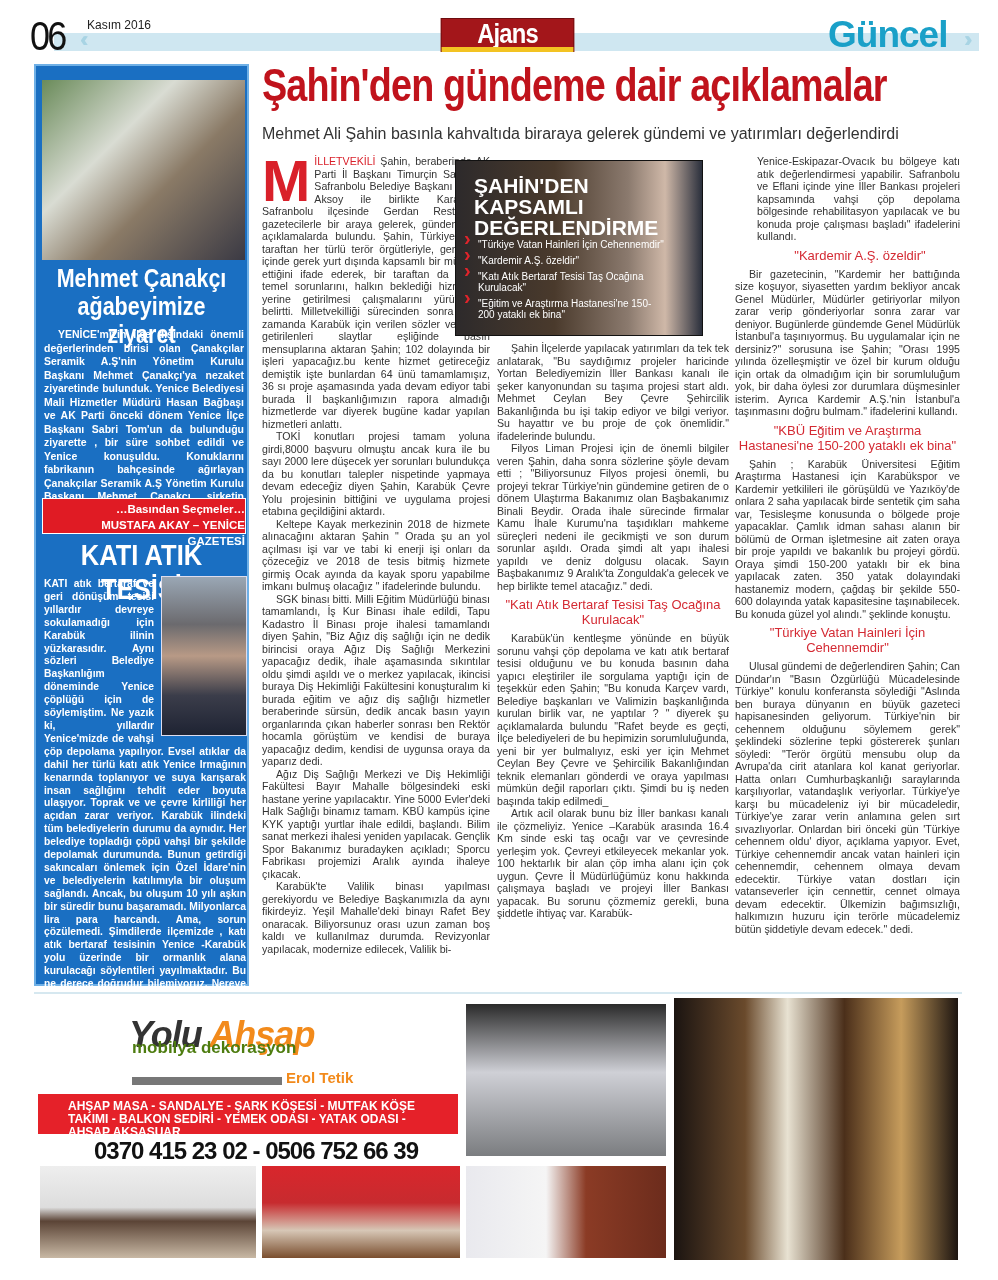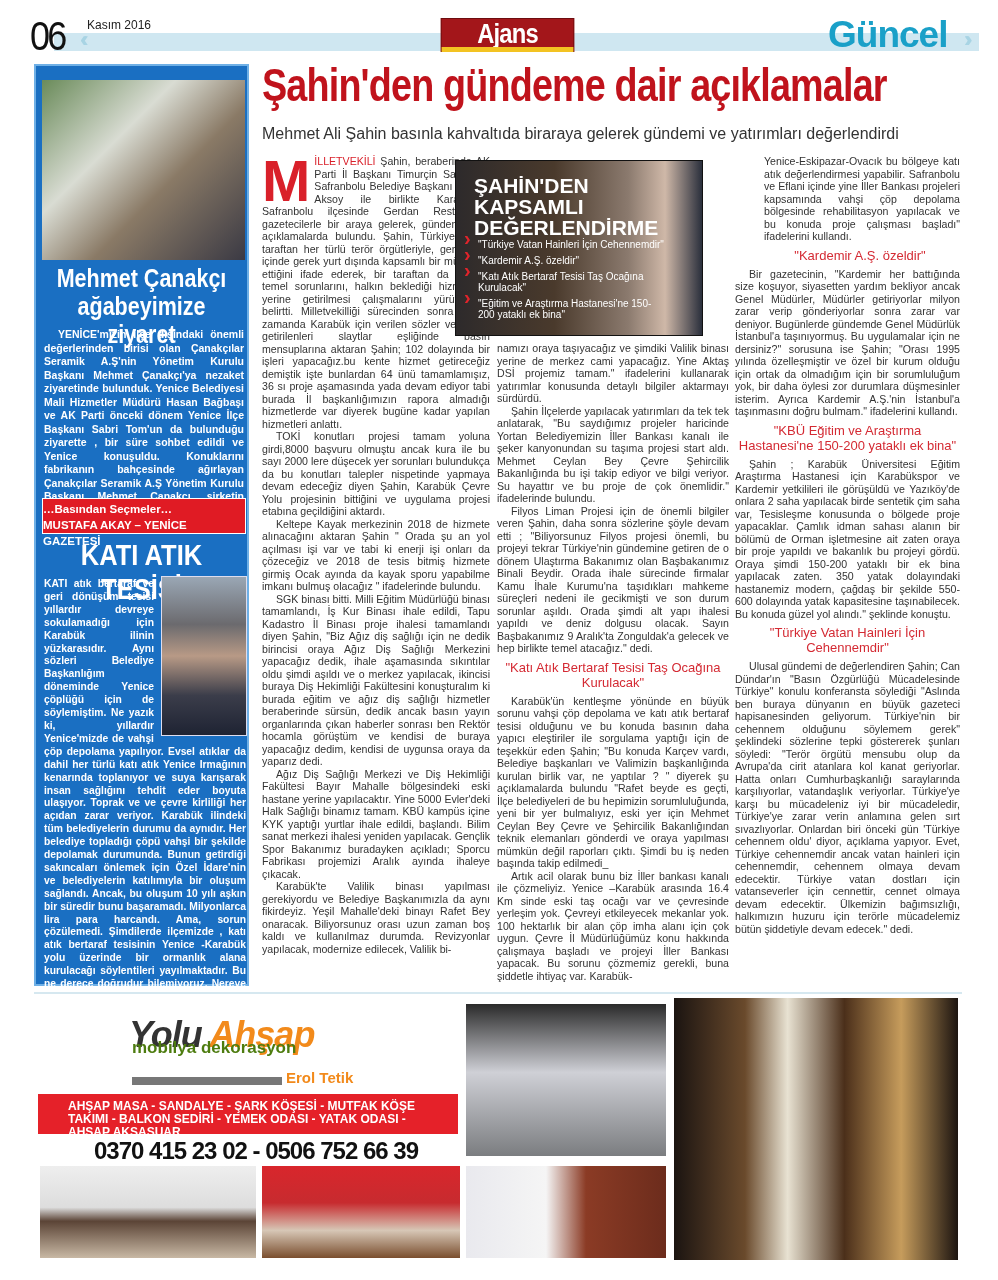--- a/index.html
+++ b/index.html
@@ -9,21 +9,21 @@
 .pnum{position:absolute;left:14px;top:14px;font-size:40px;font-family:"Liberation Sans",sans-serif;letter-spacing:-3px;color:#111;transform:scaleX(.9);transform-origin:left}
 .pdate{position:absolute;left:71px;top:18px;font-size:12px;color:#222}
 .chev{position:absolute;color:#a8d4e4;font-size:22px;top:27px;font-weight:bold;letter-spacing:-6px}
 .logo{position:absolute;left:413px;top:18px;width:157px;height:34px;background:#a3161a;border:1px solid #6d0d0f;color:#fff;font-size:28px;text-align:center;line-height:30px;letter-spacing:-1px;font-weight:bold;transform:scaleX(.85)}
 .logo:after{content:"";position:absolute;left:0;right:0;bottom:-1px;height:5px;background:#f3c322}
 .section{position:absolute;left:812px;top:14px;font-size:37px;font-weight:bold;color:#1aa0c8;letter-spacing:-1px}
 .sidebar{position:absolute;left:34px;top:64px;width:215px;height:922px;background:#1a6fc2;border:2px solid #6fb0e6}
 .sphoto{position:absolute;left:6px;top:14px;width:203px;height:180px;background:linear-gradient(135deg,#6a8b5a 0%,#d9dcd3 35%,#8a7a66 60%,#3b3a44 100%)}
 .stitle{position:absolute;left:0;top:198px;width:100%;text-align:center;color:#fff;font-weight:bold;font-size:25px;line-height:28px;transform:scaleX(.86)}
 .stext{position:absolute;left:8px;top:262px;width:200px;color:#fff;font-size:10.5px;line-height:13.5px;font-weight:bold;text-align:justify;text-indent:14px}
-.redbox{position:absolute;left:6px;top:432px;width:204px;height:36px;background:#e01b24;border:1px solid #fff;color:#fff;text-align:left;font-size:11.5px;font-weight:bold;line-height:16px;padding-top:2px}
+.redbox{position:absolute;left:6px;top:432px;width:204px;height:36px;background:#e01b24;border:1px solid #fff;color:#fff;text-align:right;font-size:11.5px;font-weight:bold;line-height:16px;padding-top:2px}
 .katititle{position:absolute;left:0;top:472px;width:100%;text-align:center;color:#fff;font-weight:bold;font-size:30px;transform:scaleX(.85)}
 .kphoto{position:absolute;left:125px;top:510px;width:86px;height:160px;background:linear-gradient(180deg,#9aa7b5 0%,#6b6a6e 30%,#b89a86 50%,#3b3d4a 75%,#1e2333 100%);border:1px solid #dde}
 .ktext{position:absolute;left:8px;top:512px;width:202px;color:#fff;font-size:10.3px;line-height:12.9px;font-weight:bold;text-align:justify}
 .ktext .float{float:right;width:92px;height:162px}
 .headline{position:absolute;left:262px;top:58px;width:700px;font-size:46px;color:#c0131c;font-weight:bold;letter-spacing:-1px;white-space:nowrap;transform:scaleX(.82);transform-origin:left}
 .subhead{position:absolute;left:262px;top:125px;width:700px;font-size:16px;color:#333;white-space:nowrap}
 .col{position:absolute;font-size:10.6px;line-height:12.5px;color:#333;text-align:justify}
 .col p{text-indent:14px}
 .dropcap{float:left;font-size:58px;line-height:48px;color:#d9202a;font-weight:bold;margin:2px 4px 0 0}
 .c1{left:262px;top:155px;width:228px}
@@ -101,30 +101,29 @@
   </div>
   <ul class="bullets">
     <li>"Türkiye Vatan Hainleri İçin Cehennemdir"</li>
     <li>"Kardemir A.Ş. özeldir"</li>
     <li>"Katı Atık Bertaraf Tesisi Taş Ocağına Kurulacak"</li>
     <li>"Eğitim ve Araştırma Hastanesi'ne 150-200 yataklı ek bina"</li>
   </ul>
 </div>
 
 <div class="col c2">
-  <div>namızı oraya taşıyacağız ve şimdiki Valilik binası yerine de merkez cami yapacağız. Yine Aktaş DSİ projemiz tamam." ifadelerini kullanarak yatırımlar konusunda detaylı bilgiler aktarmayı sürdürdü.</div>
   <p>Şahin İlçelerde yapılacak yatırımları da tek tek anlatarak, "Bu saydığımız projeler haricinde Yortan Belediyemizin İller Bankası kanalı ile şeker kanyonundan su taşıma projesi start aldı. Mehmet Ceylan Bey Çevre Şehircilik Bakanlığında bu işi takip ediyor ve bilgi veriyor. Su hayattır ve bu proje de çok önemlidir." ifadelerinde bulundu.</p>
   <p>Filyos Liman Projesi için de önemli bilgiler veren Şahin, daha sonra sözlerine şöyle devam etti ; "Biliyorsunuz Filyos projesi önemli, bu projeyi tekrar Türkiye'nin gündemine getiren de o dönem Ulaştırma Bakanımız olan Başbakanımız Binali Beydir. Orada ihale sürecinde firmalar Kamu İhale Kurumu'na taşıdıkları mahkeme süreçleri nedeni ile gecikmişti ve son durum sorunlar aşıldı. Orada şimdi alt yapı ihalesi yapıldı ve deniz dolgusu olacak. Sayın Başbakanımız 9 Aralık'ta Zonguldak'a gelecek ve hep birlikte temel atacağız." dedi.</p>
   <div class="subt">"Katı Atık Bertaraf Tesisi Taş Ocağına Kurulacak"</div>
   <p>Karabük'ün kentleşme yönünde en büyük sorunu vahşi çöp depolama ve katı atık bertaraf tesisi olduğunu ve bu konuda basının daha yapıcı eleştiriler ile sorgulama yaptığı için de teşekkür eden Şahin; "Bu konuda Karçev vardı, Belediye başkanları ve Valimizin başkanlığında kurulan birlik var, ne yaptılar ? " diyerek şu açıklamalarda bulundu "Rafet beyde es geçti, İlçe belediyeleri de bu hepimizin sorumluluğunda, yeni bir yer bulmalıyız, eski yer için Mehmet Ceylan Bey Çevre ve Şehircilik Bakanlığından teknik elemanları gönderdi ve oraya yapılması mümkün değil raporları çıktı. Şimdi bu iş neden başında takip edilmedi_</p>
   <p>Artık acil olarak bunu biz İller bankası kanalı ile çözmeliyiz. Yenice –Karabük arasında 16.4 Km sinde eski taş ocağı var ve çevresinde yerleşim yok. Çevreyi etkileyecek mekanlar yok. 100 hektarlık bir alan çöp imha alanı için çok uygun. Çevre İl Müdürlüğümüz konu hakkında çalışmaya başladı ve projeyi İller Bankası yapacak. Bu sorunu çözmemiz gerekli, buna şiddetle ihtiyaç var. Karabük-</p>
 </div>
 
 <div class="col c3">
-  <div style="margin-left:29px">Yenice-Eskipazar-Ovacık bu bölgeye katı atık değerlendirmesi yapabilir. Safranbolu ve Eflani içinde yine İller Bankası projeleri kapsamında vahşi çöp depolama bölgesinde rehabilitasyon yapılacak ve bu konuda proje çalışması başladı" ifadelerini kullandı.</div>
+  <div style="margin-left:22px">Yenice-Eskipazar-Ovacık bu bölgeye katı atık değerlendirmesi yapabilir. Safranbolu ve Eflani içinde yine İller Bankası projeleri kapsamında vahşi çöp depolama bölgesinde rehabilitasyon yapılacak ve bu konuda proje çalışması başladı" ifadelerini kullandı.</div>
   <div class="subt" style="margin-left:25px">"Kardemir A.Ş. özeldir"</div>
   <p>Bir gazetecinin, "Kardemir her battığında size koşuyor, siyasetten yardım bekliyor ancak Genel Müdürler, Müdürler getiriyorlar milyon zarar verip gönderiyorlar sonra zarar var deniyor. Bugünlerde gündemde Genel Müdürlük İstanbul'a taşınıyormuş. Bu uygulamalar için ne dersiniz?" sorusuna ise Şahin; "Orası 1995 yılında özelleşmiştir ve özel bir kurum olduğu için ortak da olmadığım için bir sorumluluğum yok, bir daha öylesi zor durumlara düşmesinler isterim. Ayrıca Kardemir A.Ş.'nin İstanbul'a taşınmasını doğru bulmam." ifadelerini kullandı.</p>
   <div class="subt">"KBÜ Eğitim ve Araştırma Hastanesi'ne 150-200 yataklı ek bina"</div>
   <p>Şahin ; Karabük Üniversitesi Eğitim Araştırma Hastanesi için Karabükspor ve Kardemir yetkilileri ile görüşüldü ve Yazıköy'de onlara 2 saha yapılacak birde sentetik çim saha var, Tesisleşme konusunda o bölgede proje yapacaklar. Çamlık idman sahası alanın bir bölümü de Orman işletmesine ait zaten oraya bir proje yapıldı ve bakanlık bu projeyi gördü. Oraya şimdi 150-200 yataklı bir ek bina yapılacak zaten. 350 yatak dolayındaki hastanemiz modern, çağdaş bir şekilde 550-600 dolayında yatak kapasitesine taşınabilecek. Bu konuda güzel yol alındı." şeklinde konuştu.</p>
   <div class="subt">"Türkiye Vatan Hainleri İçin Cehennemdir"</div>
   <p>Ulusal gündemi de değerlendiren Şahin; Can Dündar'ın "Basın Özgürlüğü Mücadelesinde Türkiye" konulu konferansta söylediği "Aslında ben buraya dünyanın en büyük gazeteci hapisanesinden geliyorum. Türkiye'nin bir cehennem olduğunu söylemem gerek" şeklindeki sözlerine tepki göstererek şunları söyledi: "Terör örgütü mensubu olup da Avrupa'da cirit atanlara kol kanat geriyorlar. Hatta onları Cumhurbaşkanlığı saraylarında karşılıyorlar, vatandaşlık veriyorlar. Türkiye'ye karşı bu mücadeleniz iyi bir mücadeledir, Türkiye'ye zarar verin anlamına gelen sırt sıvazlıyorlar. Onlardan biri önceki gün 'Türkiye cehennem oldu' diyor, açıklama yapıyor. Evet, Türkiye cehennemdir ancak vatan hainleri için cehennemdir, cehennem olmaya devam edecektir. Türkiye vatan dostları için vatanseverler için cennettir, cennet olmaya devam edecektir. Ülkemizin bağımsızlığı, halkımızın huzuru için terörle mücadelemiz bütün şiddetiyle devam edecek." dedi.</p>
 </div>
 
 <div class="ad">
   <div class="adlogo1"><b>Yolu</b> <span>Ahşap</span></div>

